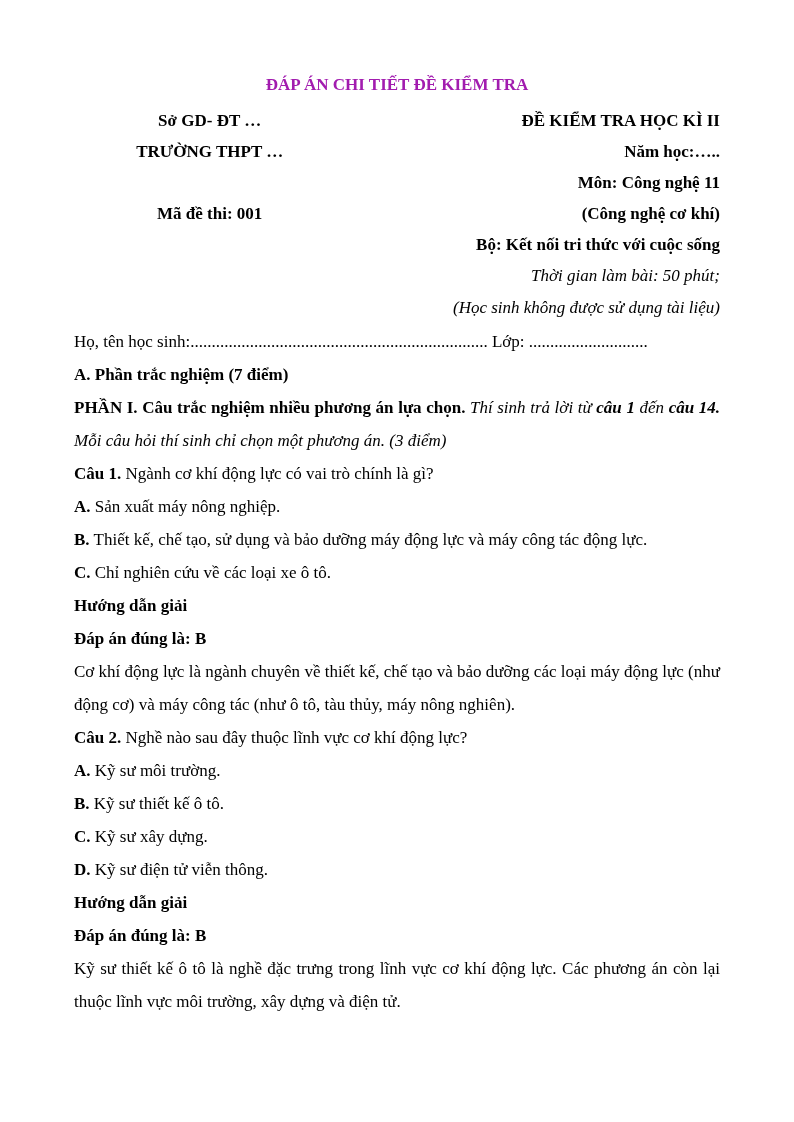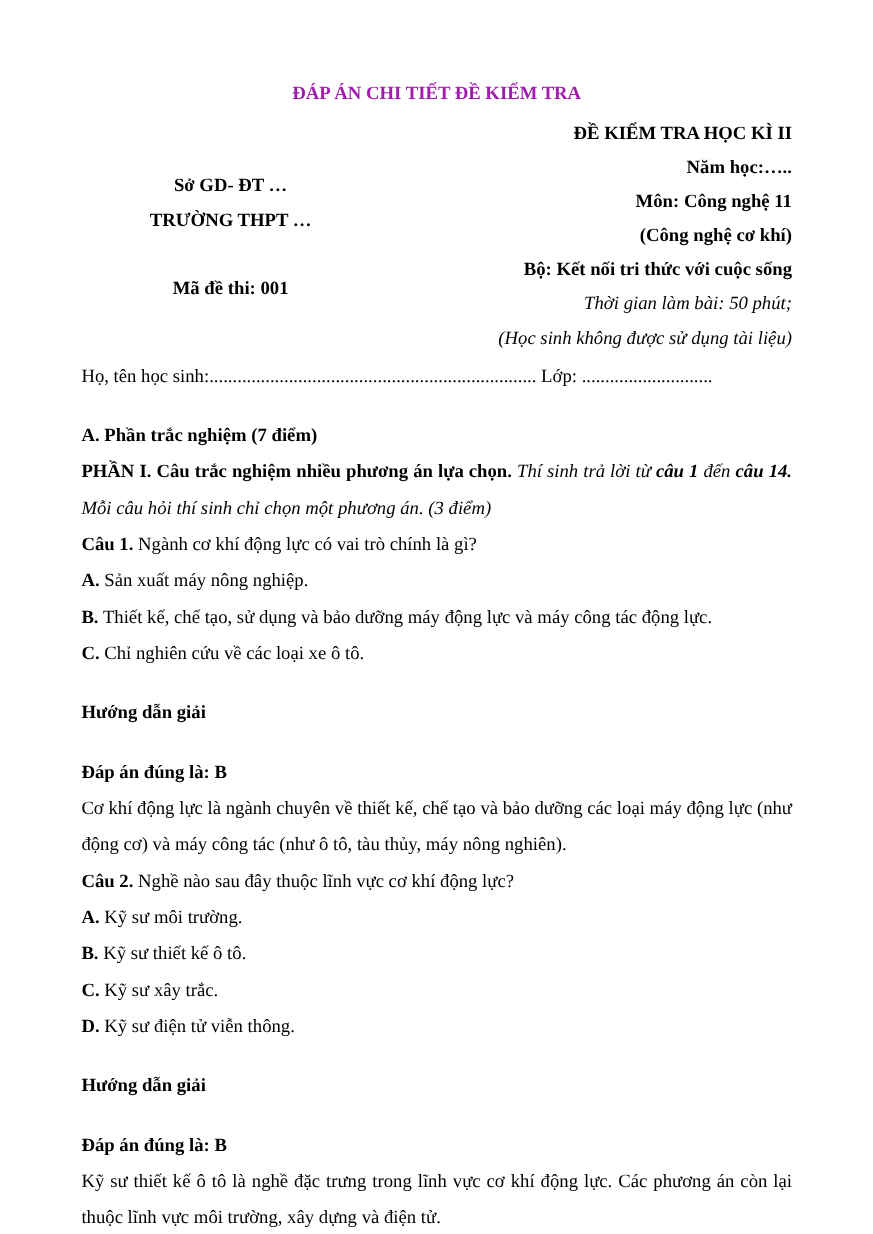--- a/index.html
+++ b/index.html
@@ -14,35 +14,35 @@
   }
   .page { padding: 68px 74px 0 74px; }
   .doc-title {
     text-align: center;
     font-weight: bold;
     color: #a21caf;
     line-height: 34px;
     margin-bottom: 3px;
   }
   .header-block { display: flex; }
-  .header-left  { width: 42%; text-align: center; margin-top: 48px; }
+  .header-left  { width: 42%; text-align: center; }
   .header-right { width: 58%; text-align: right; }
   .hline { line-height: 31px; min-height: 31px; font-weight: bold; }
   .hline.time-line { font-weight: normal; font-style: italic; }
   .red { color: #000000; }
   .note-line {
     text-align: right;
     font-style: italic;
     line-height: 34px;
   }
   .para {
     line-height: 33px;
     text-align: justify;
   }
-  .b  { font-weight: bold; margin-top: 21px; }
+  .b  { font-weight: bold; }
   .i  { font-style: italic; }
   .bi { font-weight: bold; font-style: italic; }
 </style>
 </head>
 <body>
 
 <div class="page">
 
   <div class="doc-title">ĐÁP ÁN CHI TIẾT ĐỀ KIỂM TRA</div>
 
@@ -75,19 +75,19 @@
   <div class="para"><span class="b">A.</span><span> Sản xuất máy nông nghiệp.</span></div>
   <div class="para"><span class="b">B.</span><span> Thiết kế, chế tạo, sử dụng và bảo dưỡng máy động lực và máy công tác động lực.</span></div>
   <div class="para"><span class="b">C.</span><span> Chỉ nghiên cứu về các loại xe ô tô.</span></div>
   <div class="para b">Hướng dẫn giải</div>
   <div class="para b">Đáp án đúng là: B</div>
   <div class="para">Cơ khí động lực là ngành chuyên về thiết kế, chế tạo và bảo dưỡng các loại máy động lực (như động cơ) và máy công tác (như ô tô, tàu thủy, máy nông nghiên).</div>
 
   <div class="para"><span class="b">Câu 2.</span><span> Nghề nào sau đây thuộc lĩnh vực cơ khí động lực?</span></div>
   <div class="para"><span class="b">A.</span><span> Kỹ sư môi trường.</span></div>
   <div class="para"><span class="b">B.</span><span> Kỹ sư thiết kế ô tô.</span></div>
-  <div class="para"><span class="b">C.</span><span> Kỹ sư xây trắc.</span></div>
+  <div class="para"><span class="b">C.</span><span> Kỹ sư xây dựng.</span></div>
   <div class="para"><span class="b">D.</span><span> Kỹ sư điện tử viễn thông.</span></div>
   <div class="para b">Hướng dẫn giải</div>
   <div class="para b">Đáp án đúng là: B</div>
   <div class="para">Kỹ sư thiết kế ô tô là nghề đặc trưng trong lĩnh vực cơ khí động lực. Các phương án còn lại thuộc lĩnh vực môi trường, xây dựng và điện tử.</div>
 
 </div>
 
 </body></html>

